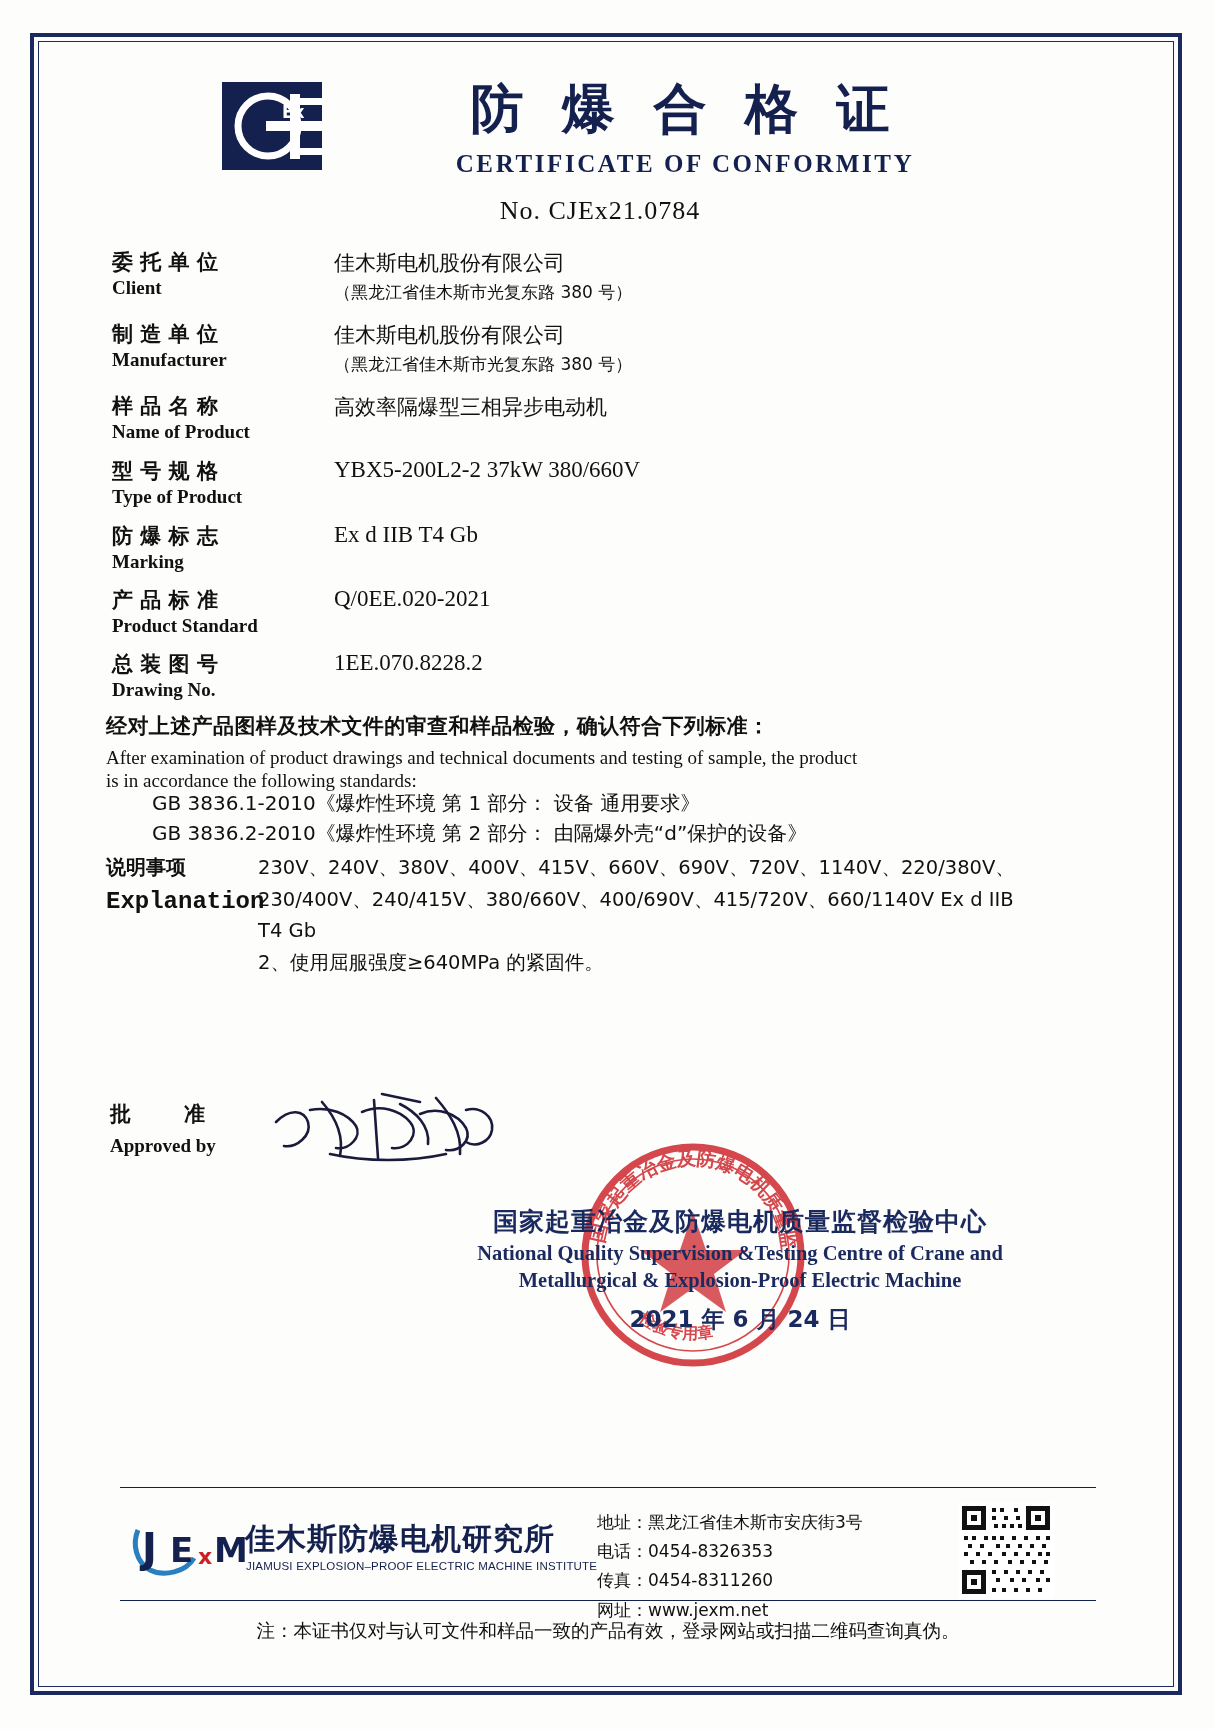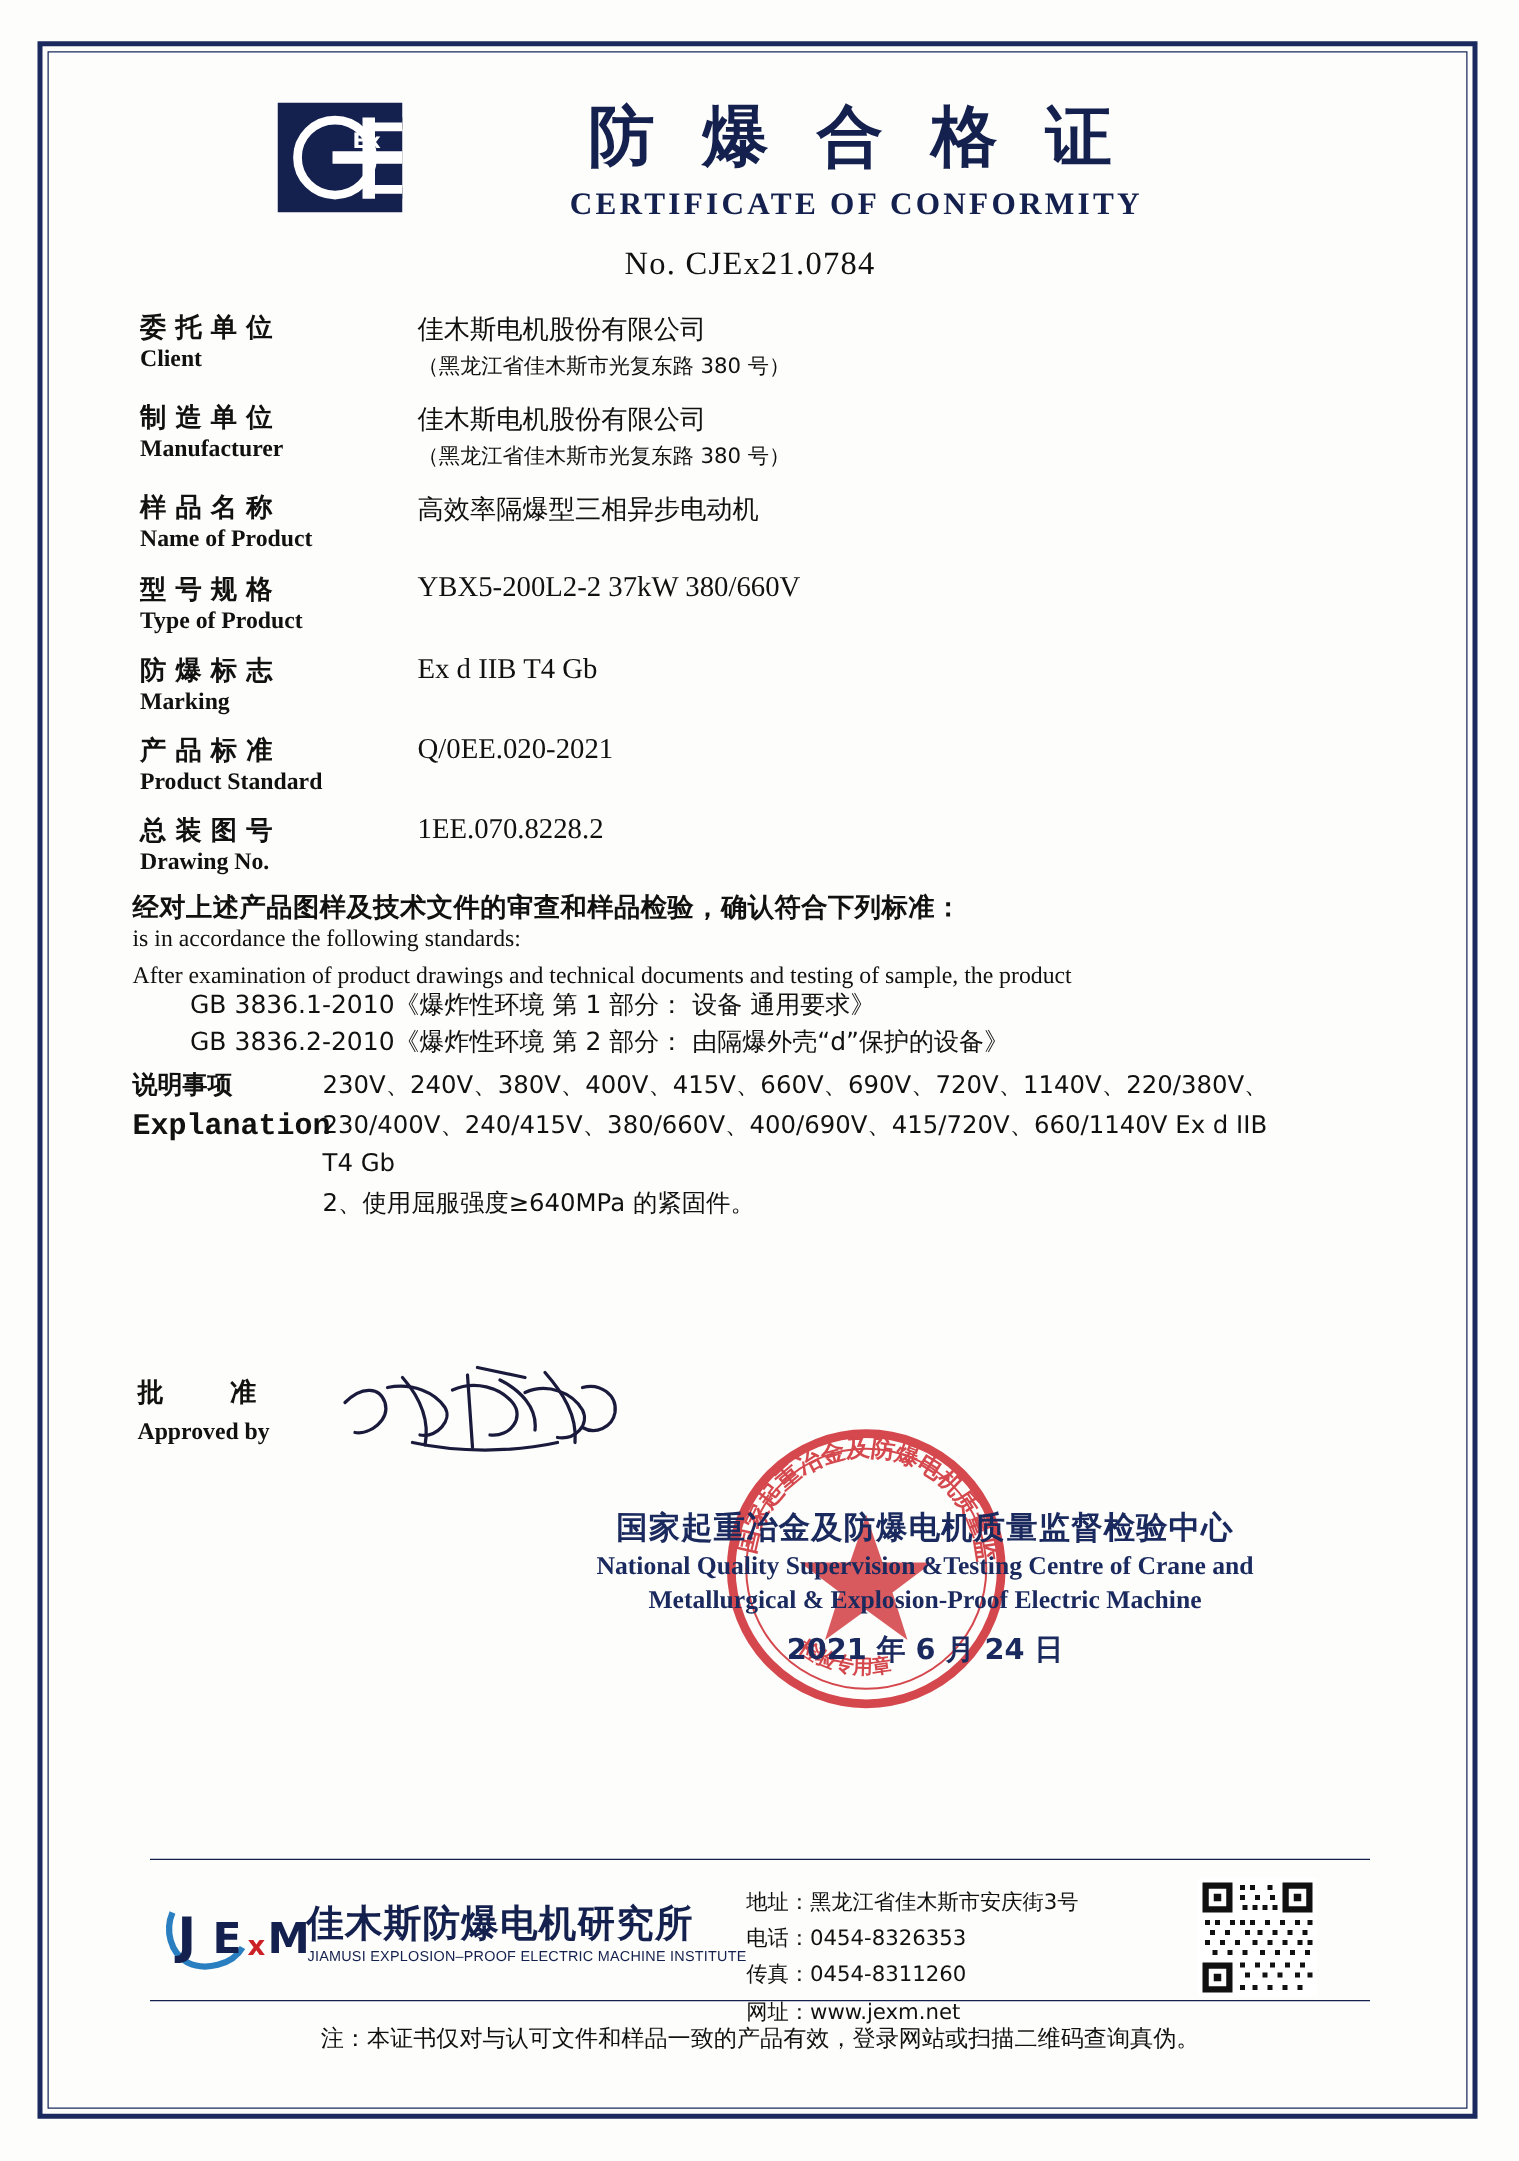--- a/index.html
+++ b/index.html
@@ -427,22 +427,22 @@
     </div>
 
     <div class="field" style="top:650px;">
       <div class="label-cn">总 装 图 号</div>
       <div class="label-en">Drawing No.</div>
       <div class="value-latin">1EE.070.8228.2</div>
     </div>
 
     <div class="statement">
       <div class="line-cn">经对上述产品图样及技术文件的审查和样品检验，确认符合下列标准：</div>
+      <div class="line-en">After examination of product drawings and technical documents and testing of sample, the product</div>
       <div class="line-en" style="margin-top:0;">is in accordance the following standards:</div>
-      <div class="line-en">After examination of product drawings and technical documents and testing of sample, the product</div>
     </div>
 
     <div class="std-list">
       <div>GB 3836.1-2010《爆炸性环境  第 1 部分：  设备  通用要求》</div>
       <div>GB 3836.2-2010《爆炸性环境  第 2 部分：  由隔爆外壳“d”保护的设备》</div>
     </div>
 
     <div class="explanation-label">
       <div class="label-cn2">说明事项</div>
       <div class="label-en2">Explanation</div>

